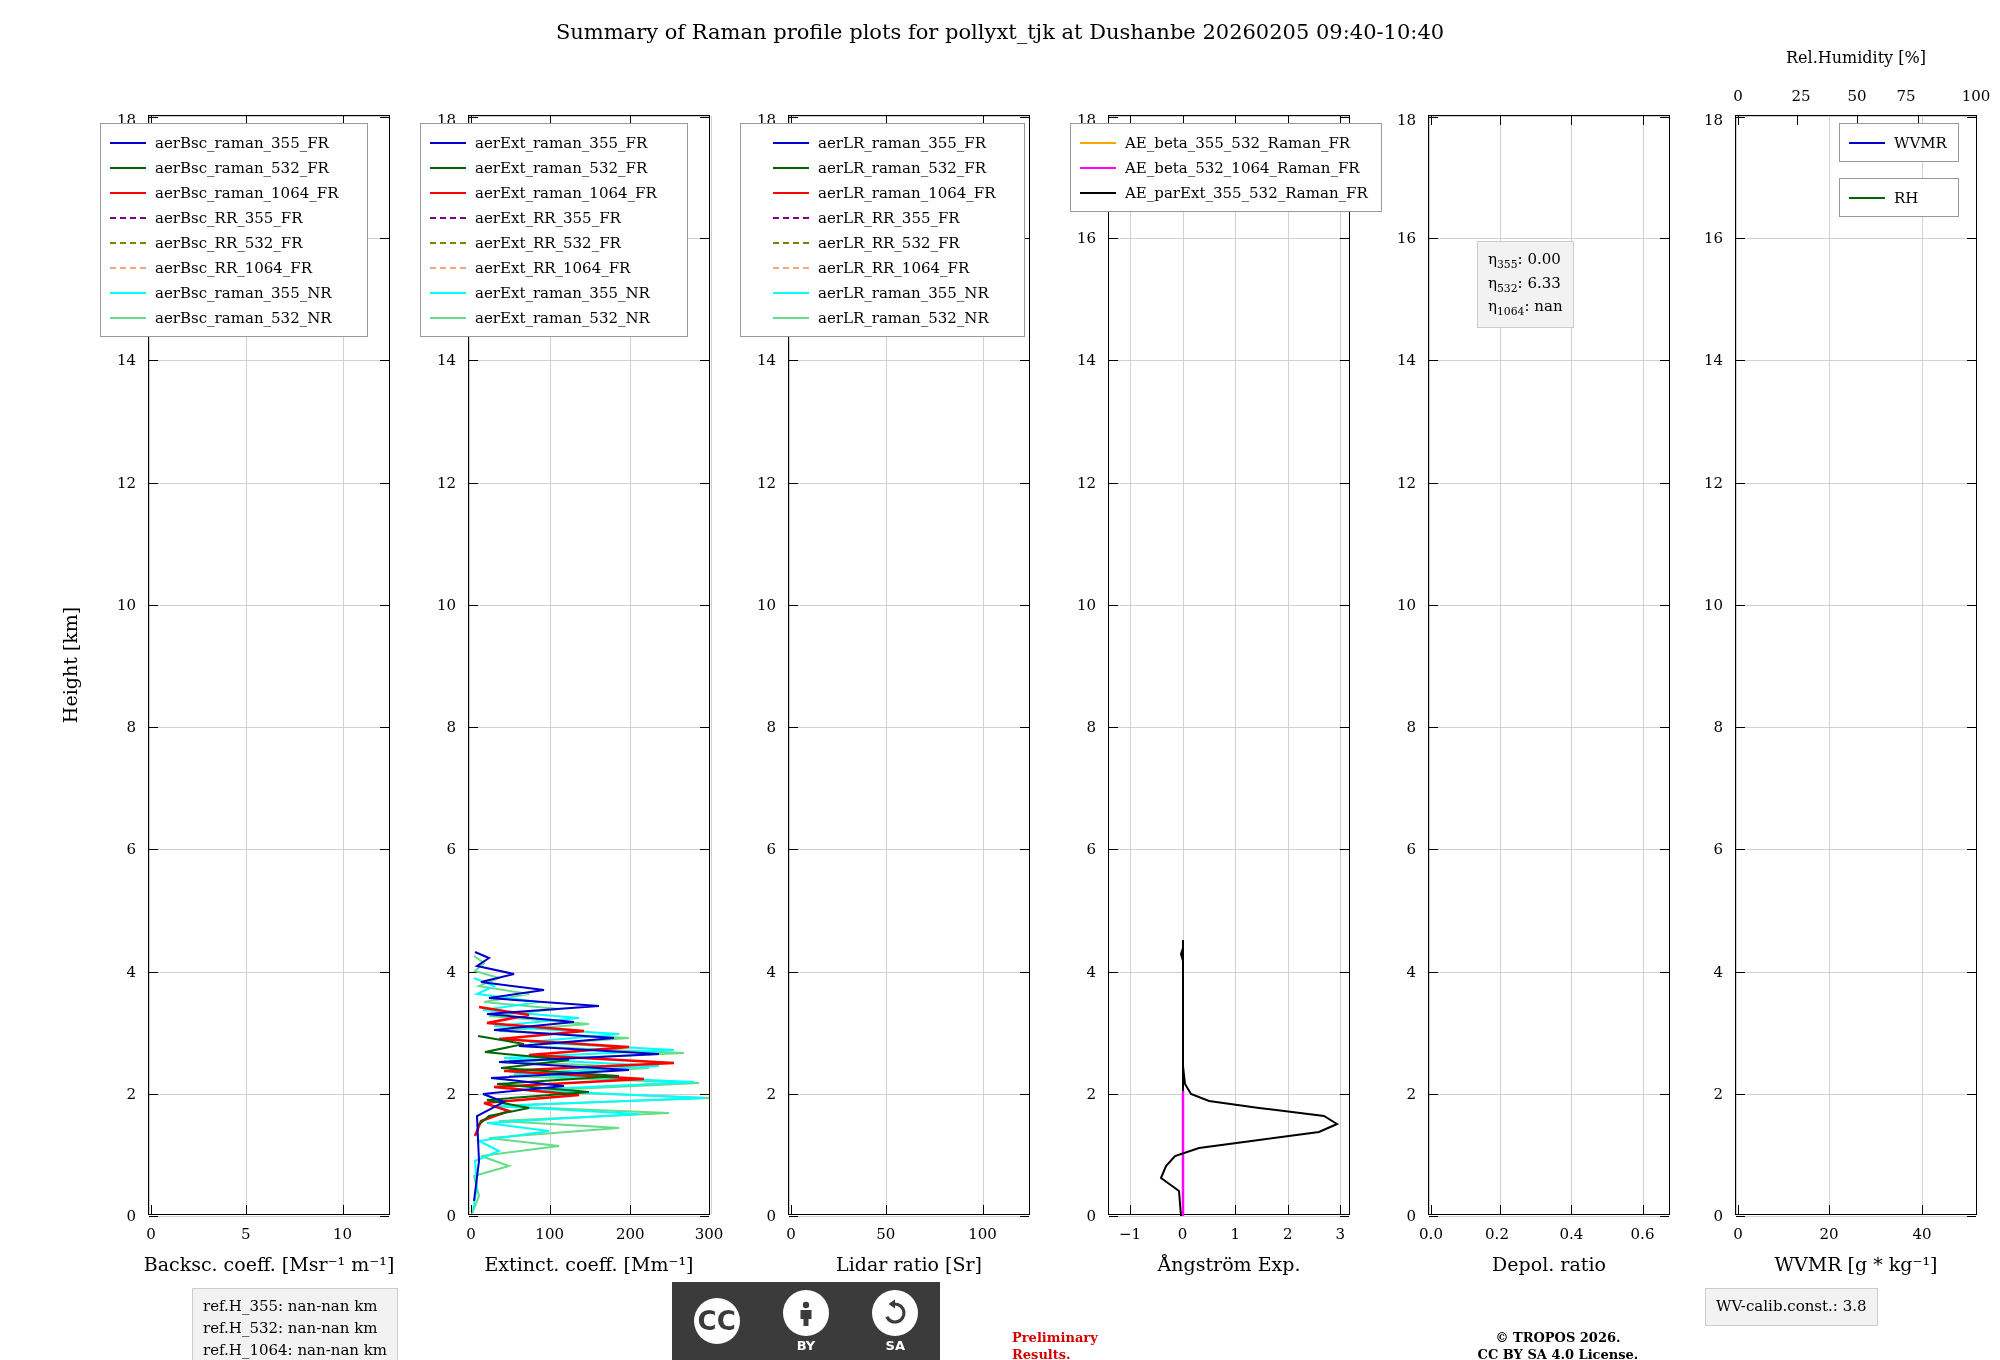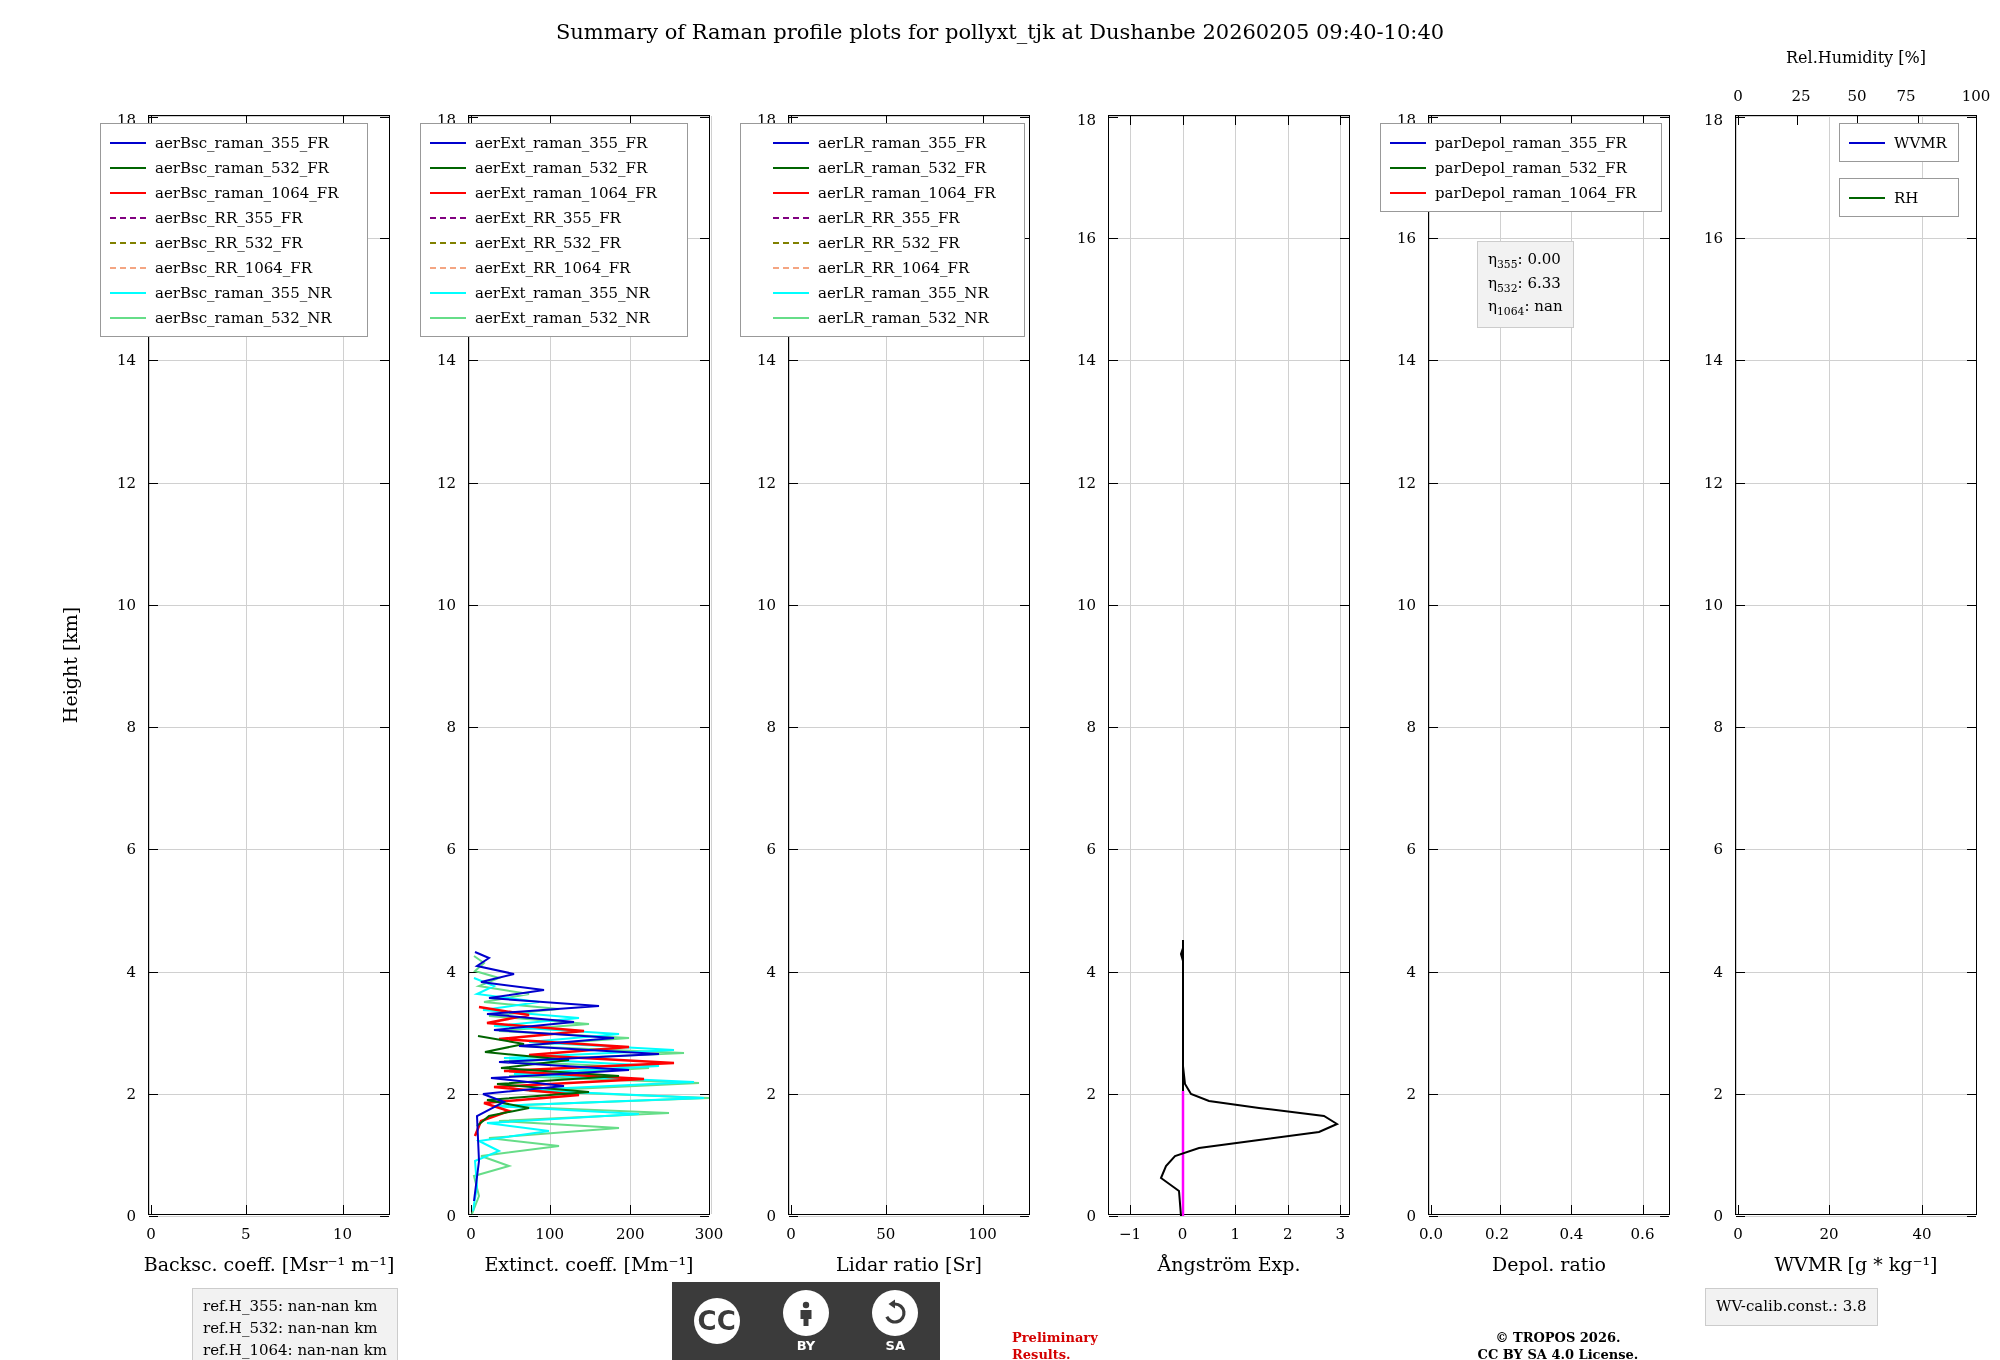--- a/index.html
+++ b/index.html
@@ -462,20 +462,34 @@
 
     <svg width="242" height="1100" viewBox="0 0 242 1100" style="position:absolute;left:0;top:0;overflow:hidden;">
 
       <path d="M74,1100 L74,975" fill="none" stroke="#ff00ff" stroke-width="2.5"></path>
 
       <path d="M72,1100 L70,1075 L52,1062 L57,1050 L66,1040 L90,1032 L150,1024 L210,1016 L228,1008 L215,1000 L150,992 L100,985 L82,978 L76,968 L74,950 L74,930 L74,905 L74,880 L74,860 L74,845 L72,838 L74,832 L74,828 L74,824 L74,975" fill="none" stroke="#000000" stroke-width="2"></path>
       <path d="M74,975 L74,972" fill="none" stroke="#000000" stroke-width="2"></path>
     </svg>
   </div>
   <div class="axistitle">Ångström Exp.</div>
+  <div class="legend" style="left:-38px;top:8px;width:292px;">
+    <div class="legend-row">
+        <span class="legend-line" style="border-top:2px solid #ffa500;"></span>
+        <span class="legend-label">AE_beta_355_532_Raman_FR</span>
+      </div>
+    <div class="legend-row">
+        <span class="legend-line" style="border-top:2px solid #ff00ff;"></span>
+        <span class="legend-label">AE_beta_532_1064_Raman_FR</span>
+      </div>
+    <div class="legend-row">
+        <span class="legend-line" style="border-top:2px solid #000000;"></span>
+        <span class="legend-label">AE_parExt_355_532_Raman_FR</span>
+      </div>
+  </div>
 </div>
 
 <div class="panel" style="left:1428px;width:242px;">
   <div class="plotbox" style="width:242px;height:1100px;">
     <div class="grid-h" style="top:1100px"></div>
       <div class="grid-h" style="top:977.8px"></div>
     <div class="grid-h" style="top:855.6px"></div>
       <div class="grid-h" style="top:733.3px"></div>
     <div class="grid-h" style="top:611.1px"></div>
       <div class="grid-h" style="top:488.9px"></div>
@@ -530,34 +544,20 @@
       <div class="tick-top-in" style="left:213.5px"></div>
     <div class="xlab" style="left:213.5px">0.6</div>
 
     <div class="infobox" style="left:48px;top:125px;">
       <div><span>η</span><sub>355</sub>: <span>0.00</span></div>
       <div><span>η</span><sub>532</sub>: <span>6.33</span></div>
       <div><span>η</span><sub>1064</sub>: <span>nan</span></div>
     </div>
   </div>
   <div class="axistitle">Depol. ratio</div>
-  <div class="legend" style="left:-48px;top:8px;width:262px;">
-    <div class="legend-row">
-        <span class="legend-line" style="border-top:2px solid #0000cd;"></span>
-        <span class="legend-label">parDepol_raman_355_FR</span>
-      </div>
-    <div class="legend-row">
-        <span class="legend-line" style="border-top:2px solid #006400;"></span>
-        <span class="legend-label">parDepol_raman_532_FR</span>
-      </div>
-    <div class="legend-row">
-        <span class="legend-line" style="border-top:2px solid #ff0000;"></span>
-        <span class="legend-label">parDepol_raman_1064_FR</span>
-      </div>
-  </div>
 </div>
 
 <div class="panel" style="left:1735px;width:242px;">
   <div class="plotbox" style="width:242px;height:1100px;">
     <div class="grid-h" style="top:1100px"></div>
       <div class="grid-h" style="top:977.8px"></div>
     <div class="grid-h" style="top:855.6px"></div>
       <div class="grid-h" style="top:733.3px"></div>
     <div class="grid-h" style="top:611.1px"></div>
       <div class="grid-h" style="top:488.9px"></div>

